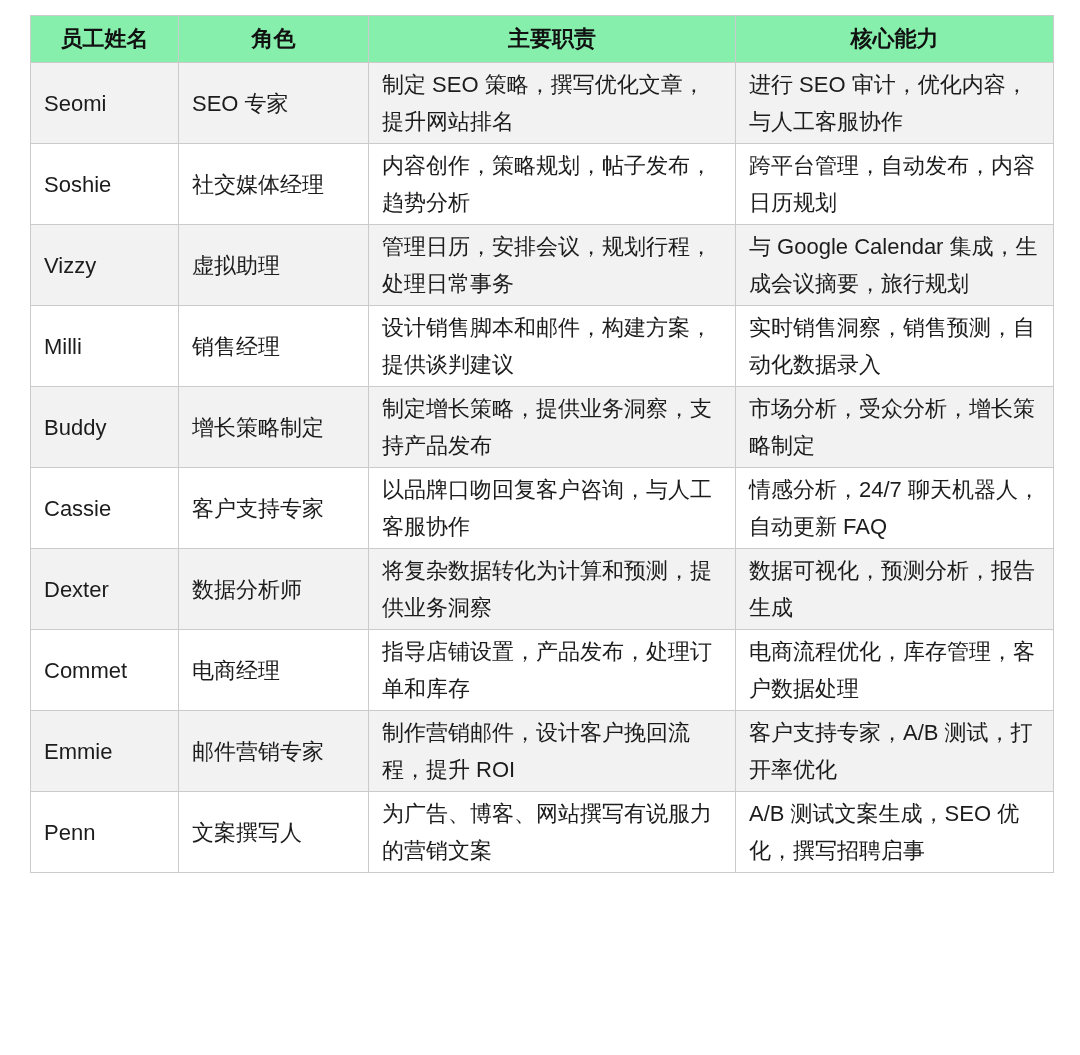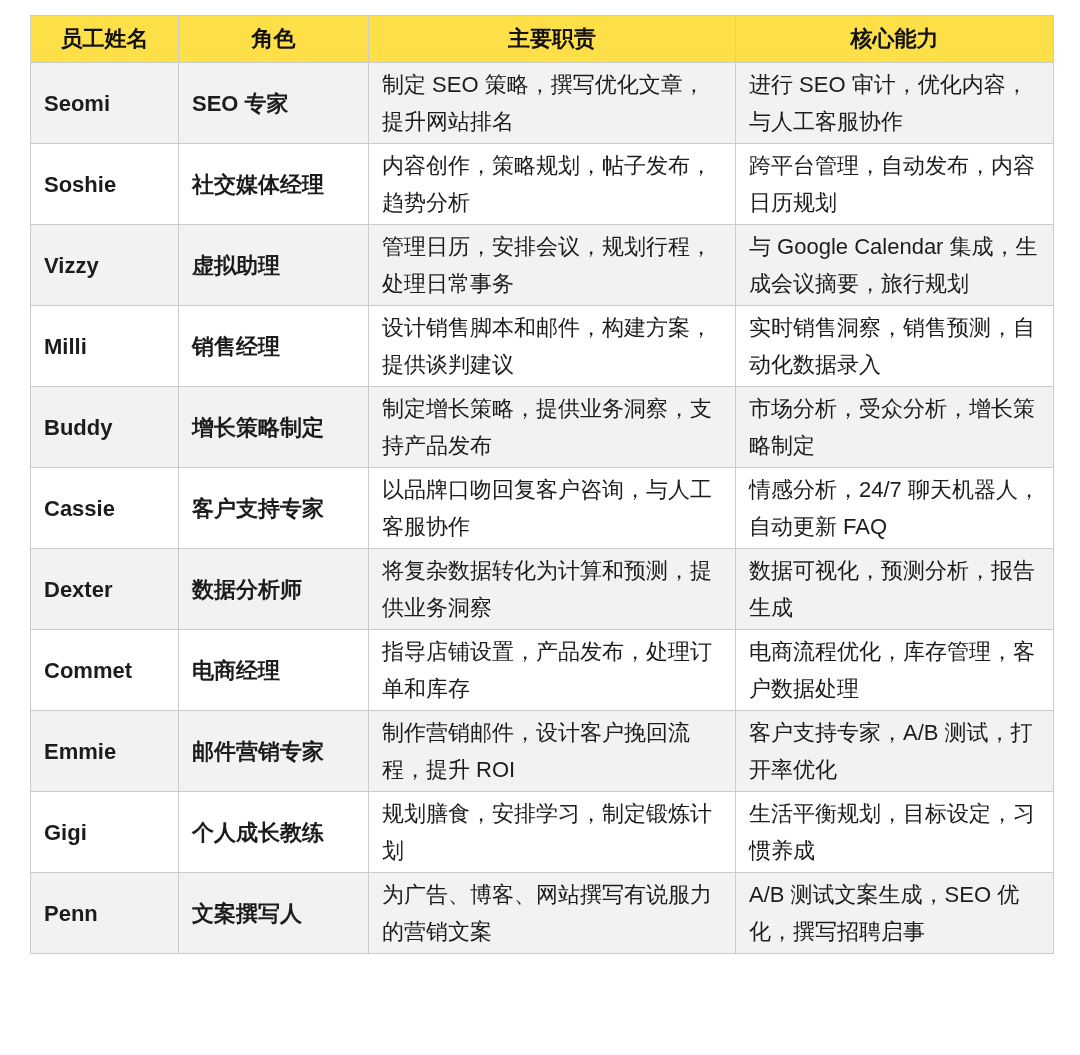--- a/index.html
+++ b/index.html
@@ -27,35 +27,34 @@
     border: 1px solid #cbcbcb;
     box-sizing: border-box;
   }
   table.staff-table th {
     height: 47px;
     font-size: 22px;
     font-weight: bold;
     text-align: center;
     vertical-align: middle;
     color: #111111;
-    background: #fde047;
+    background: #86efac;
     padding: 0 6px;
   }
   table.staff-table td {
     font-size: 22px;
     line-height: 37px;
     padding: 3px 13px;
     text-align: left;
     vertical-align: middle;
     word-break: break-word;
   }
   table.staff-table td.c-name,
   table.staff-table td.c-role {
     white-space: nowrap;
-    font-weight: bold;
   }
   table.staff-table tbody tr {
     min-height: 78px;
     background: #ffffff;
   }
   table.staff-table tbody tr:nth-child(odd) td {
     background: #f2f2f2;
   }
   table.staff-table tbody td {
     height: 76px;
@@ -129,26 +128,20 @@
         <td class="c-duties">指导店铺设置，产品发布，处理订单和库存</td>
         <td class="c-skills">电商流程优化，库存管理，客户数据处理</td>
       </tr>
       <tr>
         <td class="c-name">Emmie</td>
         <td class="c-role">邮件营销专家</td>
         <td class="c-duties">制作营销邮件，设计客户挽回流程，提升 ROI</td>
         <td class="c-skills">客户支持专家，A/B 测试，打开率优化</td>
       </tr>
       <tr>
-        <td class="c-name">Gigi</td>
-        <td class="c-role">个人成长教练</td>
-        <td class="c-duties">规划膳食，安排学习，制定锻炼计划</td>
-        <td class="c-skills">生活平衡规划，目标设定，习惯养成</td>
-      </tr>
-      <tr>
         <td class="c-name">Penn</td>
         <td class="c-role">文案撰写人</td>
         <td class="c-duties">为广告、博客、网站撰写有说服力的营销文案</td>
         <td class="c-skills">A/B 测试文案生成，SEO 优化，撰写招聘启事</td>
       </tr>
     </tbody>
   </table>
 </div>
 
 </body></html>

